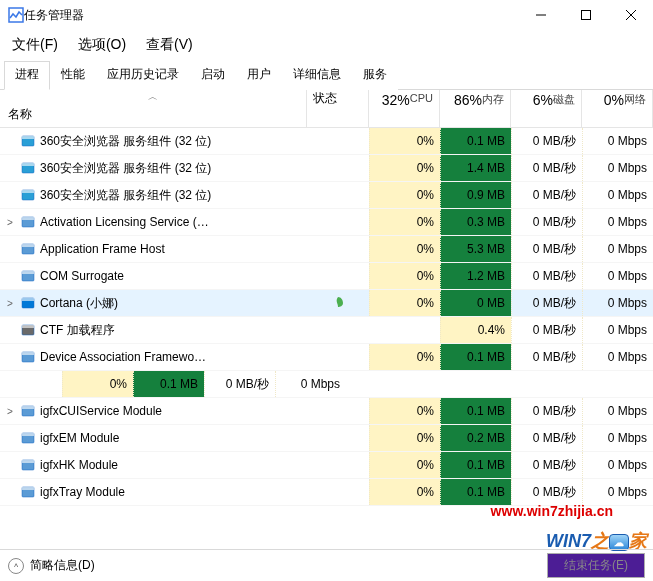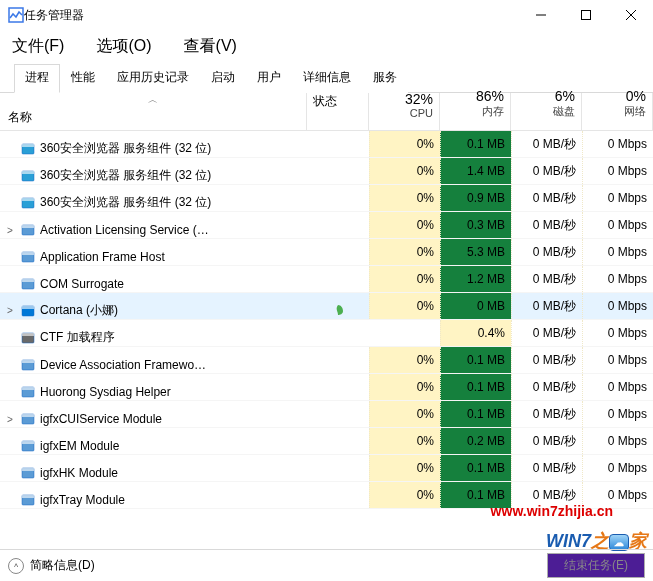--- a/index.html
+++ b/index.html
@@ -18,23 +18,23 @@
   align-items: center;
   justify-content: space-between;
   height: 30px;
   padding-left: 8px;
 }
 .titlebar-left { display: flex; align-items: center; }
 .titlebar-icon { width: 16px; height: 16px; display: flex; align-items: center; justify-content: center; color: #3b78e7; }
 .titlebar-title { font-size: 12px; }
 .window-controls { display: flex; }
 .wc-btn { width: 45px; height: 30px; display: flex; align-items: center; justify-content: center; color: #333; }
-.menubar { display: flex; gap: 16px; padding: 2px 4px; font-size: 16px; }
+.menubar { display: flex; gap: 4px; padding: 2px 4px; font-size: 14px; }
 .menu-item { padding: 4px 8px; }
-.tabbar { display: flex; border-bottom: 1px solid #d9d9d9; padding-left: 14px; }
+.tabbar { display: flex; border-bottom: 1px solid #d9d9d9; padding-left: 4px; }
 .tab { padding: 4px 10px 6px 10px; border: 1px solid transparent; border-bottom: none; position: relative; top: 1px; background: #fff; font-size: 12px; }
 .tab.active { border-color: #d9d9d9; border-bottom: 1px solid #fff; }
 .header-row {
   display: flex;
   border-bottom: 1px solid #e5e5e5;
   align-items: flex-end;
   height: 38px;
 }
 .name-col-head {
   flex: 1;
@@ -63,29 +63,29 @@
   align-items: flex-start;
   height: 100%;
 }
 .metric-col-head {
   width: 71px;
   text-align: right;
   padding: 2px 6px 11px 6px;
   border-right: 1px solid #e5e5e5;
   height: 100%;
   display: flex;
-  flex-direction: column;
+  flex-direction: row;
   justify-content: flex-end;
 }
 .metric-pct { font-size: 14px; }
 .metric-label { font-size: 11px; color: #444; }
 .process-list { }
 .process-row {
   display: flex;
-  align-items: flex-end;
+  align-items: center;
   height: 27px;
   border-bottom: 1px solid #f5f5f5;
 }
 .process-row.selected { background: #e5f3ff; }
 .cell-name {
   flex: 1;
   display: flex;
   align-items: center;
   padding-left: 4px;
   gap: 4px;
@@ -385,30 +385,20 @@
         </span>
         <span class="proc-text">Device Association Framewo…</span>
       </div>
       <div class="cell-status"></div>
       <div class="cell-metric heat">0%</div>
       <div class="cell-metric heat-med">0.1 MB</div>
       <div class="cell-metric ">0 MB/秒</div>
       <div class="cell-metric ">0 Mbps</div>
     </div>
     <div class="process-row">
-      <div class="cell-name">
-        <span class="expand"></span>
-        <span class="proc-icon">
-          <svg width="14" height="14">
-            <rect x="1" y="2" width="12" height="10" rx="1" fill="#5b9bd5" stroke="#1565c0" stroke-width="0.5"></rect>
-            <rect x="1" y="2" width="12" height="3" fill="#fff" opacity="0.6"></rect>
-          </svg>
-        </span>
-        <span class="proc-text">Huorong Sysdiag Helper</span>
-      </div>
       <div class="cell-status"></div>
       <div class="cell-metric heat">0%</div>
       <div class="cell-metric heat-med">0.1 MB</div>
       <div class="cell-metric ">0 MB/秒</div>
       <div class="cell-metric ">0 Mbps</div>
     </div>
     <div class="process-row">
       <div class="cell-name">
         <span class="expand">&gt;</span>
         <span class="proc-icon">

